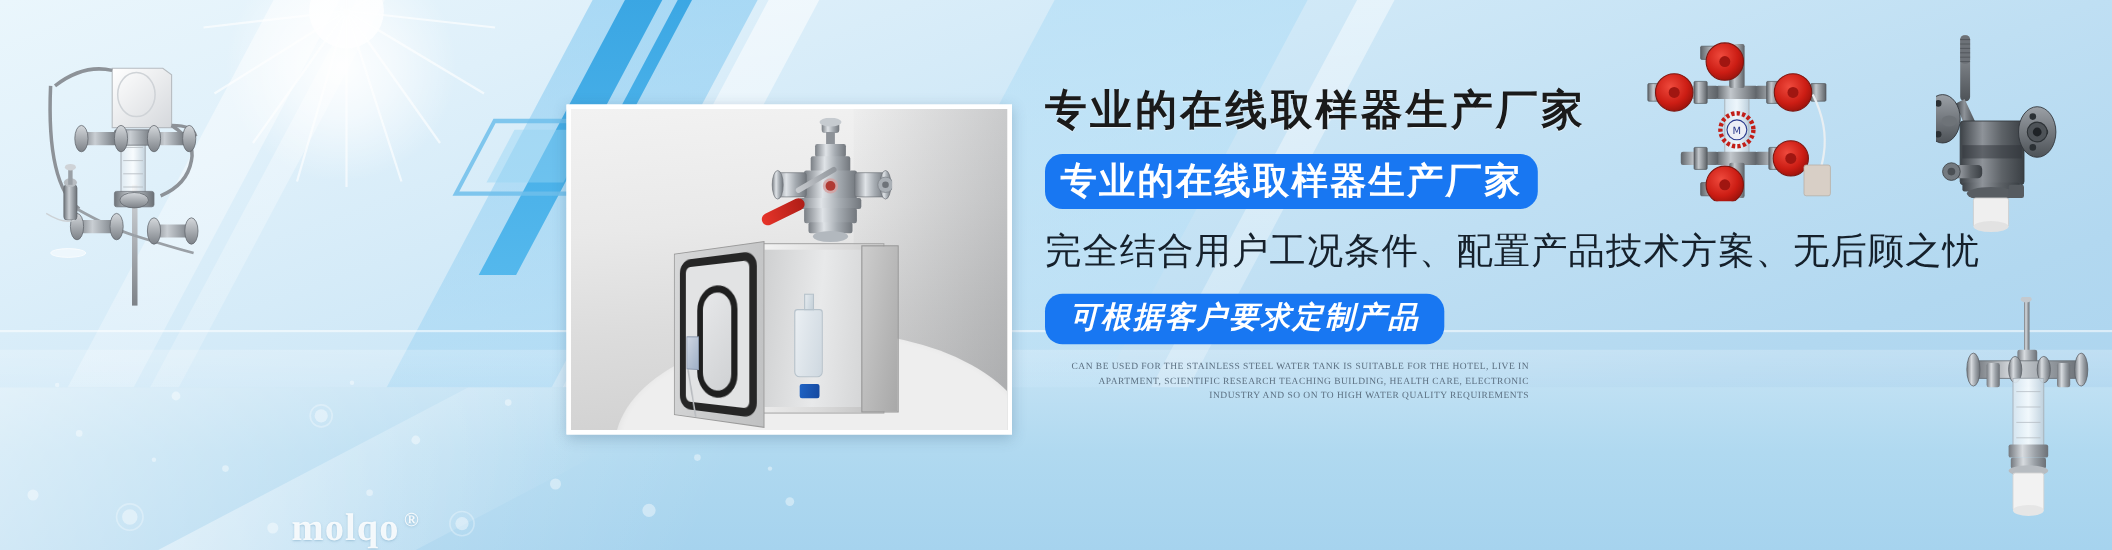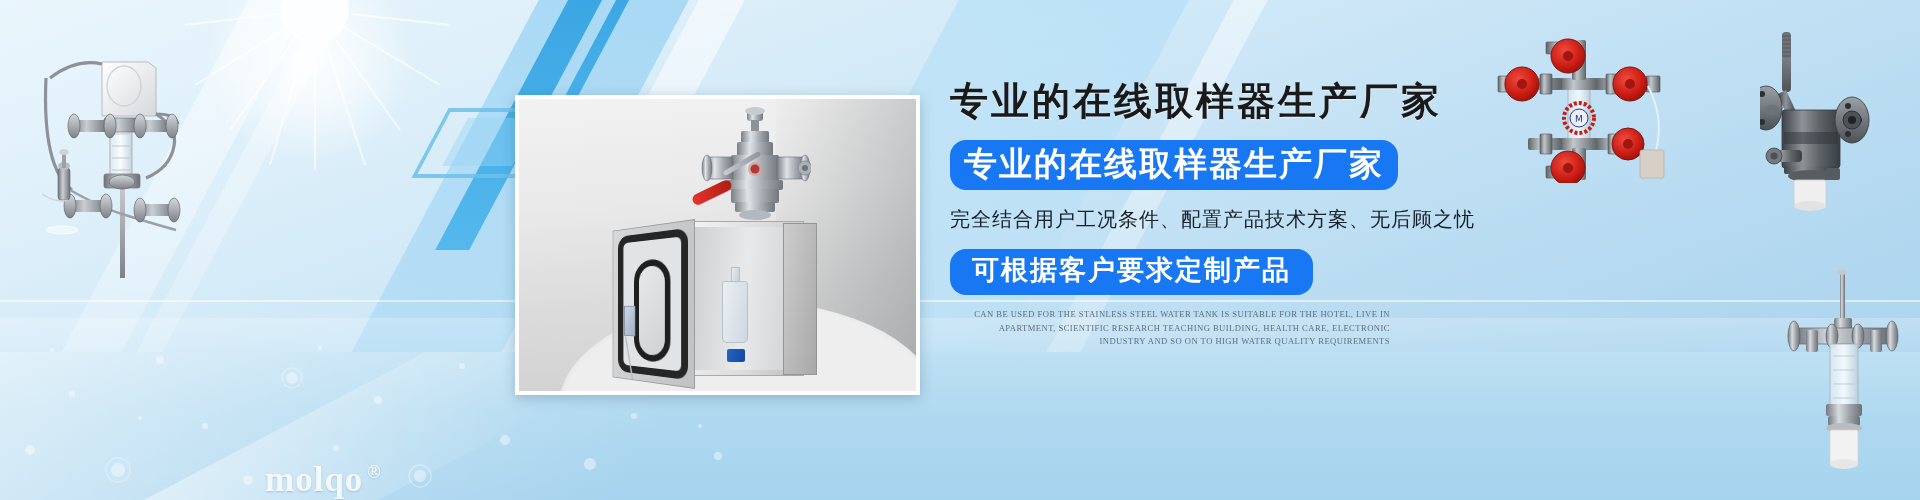--- a/index.html
+++ b/index.html
@@ -210,24 +210,25 @@
     letter-spacing: 2px;
     line-height: 1.18;
     white-space: nowrap;
     border-radius: 16px;
   }
   .tag-highlight.second {
     margin-top: 16px;
     padding: 6px 22px 8px 22px;
     font-size: 27px;
     letter-spacing: 2px;
+    font-style: italic;
   }
   .sub-line {
     margin-top: 16px;
-    font-size: 20px;
+    font-size: 33px;
     color: #15202b;
     letter-spacing: 1px;
     white-space: nowrap;
   }
   .en-block {
     margin-top: 13px;
     width: 440px;
     font-family: "Liberation Serif", serif;
     font-size: 8.6px;
     line-height: 1.55;

